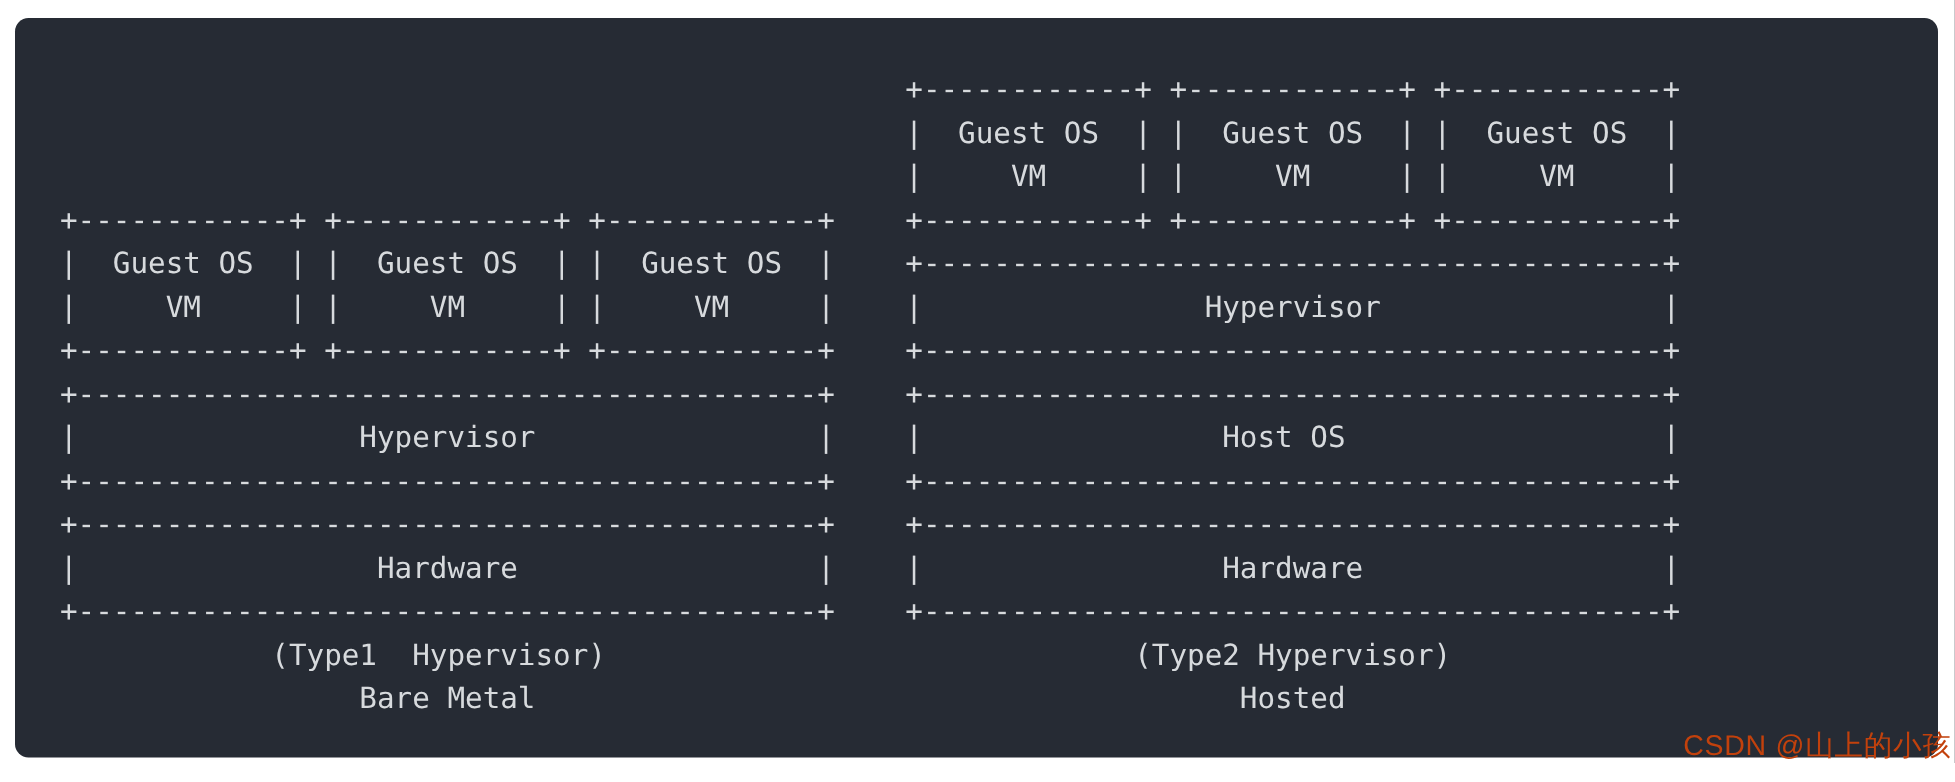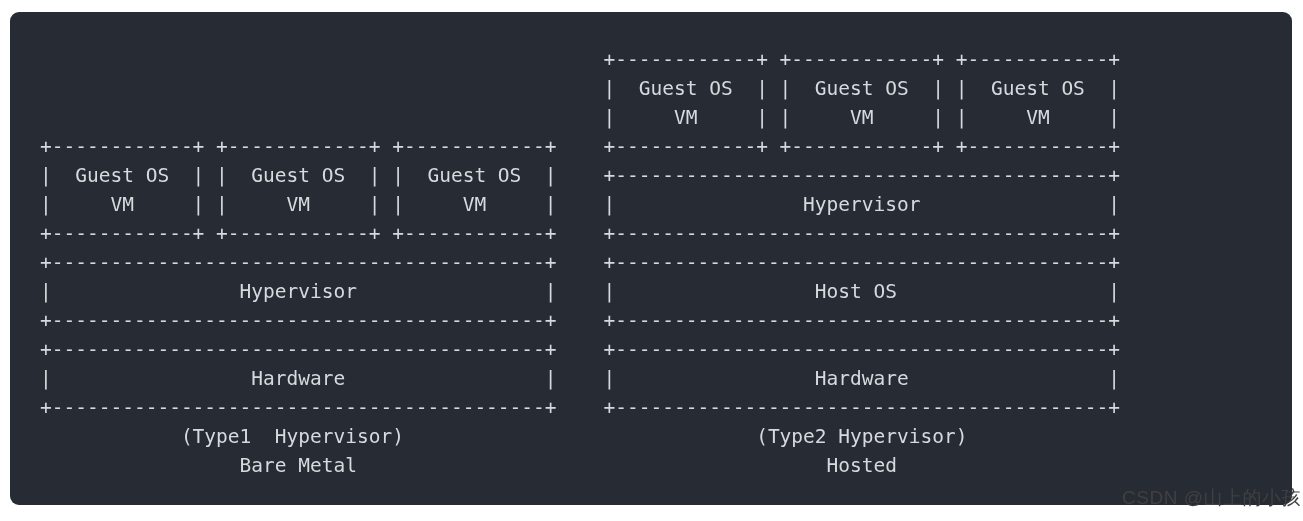--- a/index.html
+++ b/index.html
@@ -51,13 +51,13 @@
 +------------------------------------------+    +------------------------------------------+
 |                Hypervisor                |    |                 Host OS                  |
 +------------------------------------------+    +------------------------------------------+
 +------------------------------------------+    +------------------------------------------+
 |                 Hardware                 |    |                 Hardware                 |
 +------------------------------------------+    +------------------------------------------+
             (Type1  Hypervisor)                              (Type2 Hypervisor)
                  Bare Metal                                        Hosted</pre>
 </div>
 
-<div class="watermark" style="color: #404040; text-align: right;">CSDN @山上的小孩</div>
+<div class="watermark" style="color: #c2410c; text-align: right;">CSDN @山上的小孩</div>
 
 </body></html>

